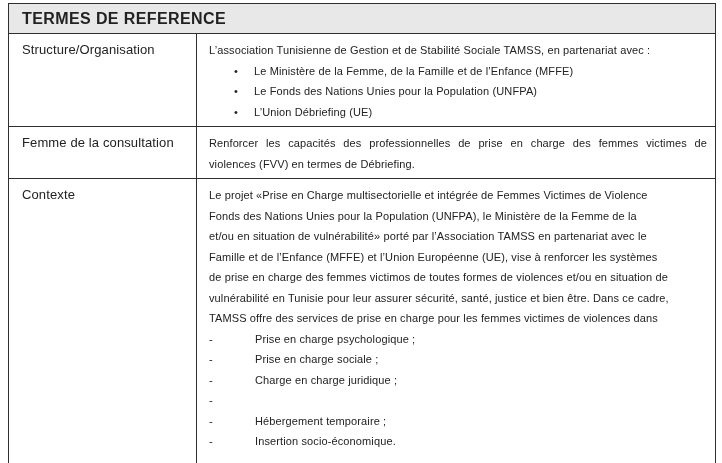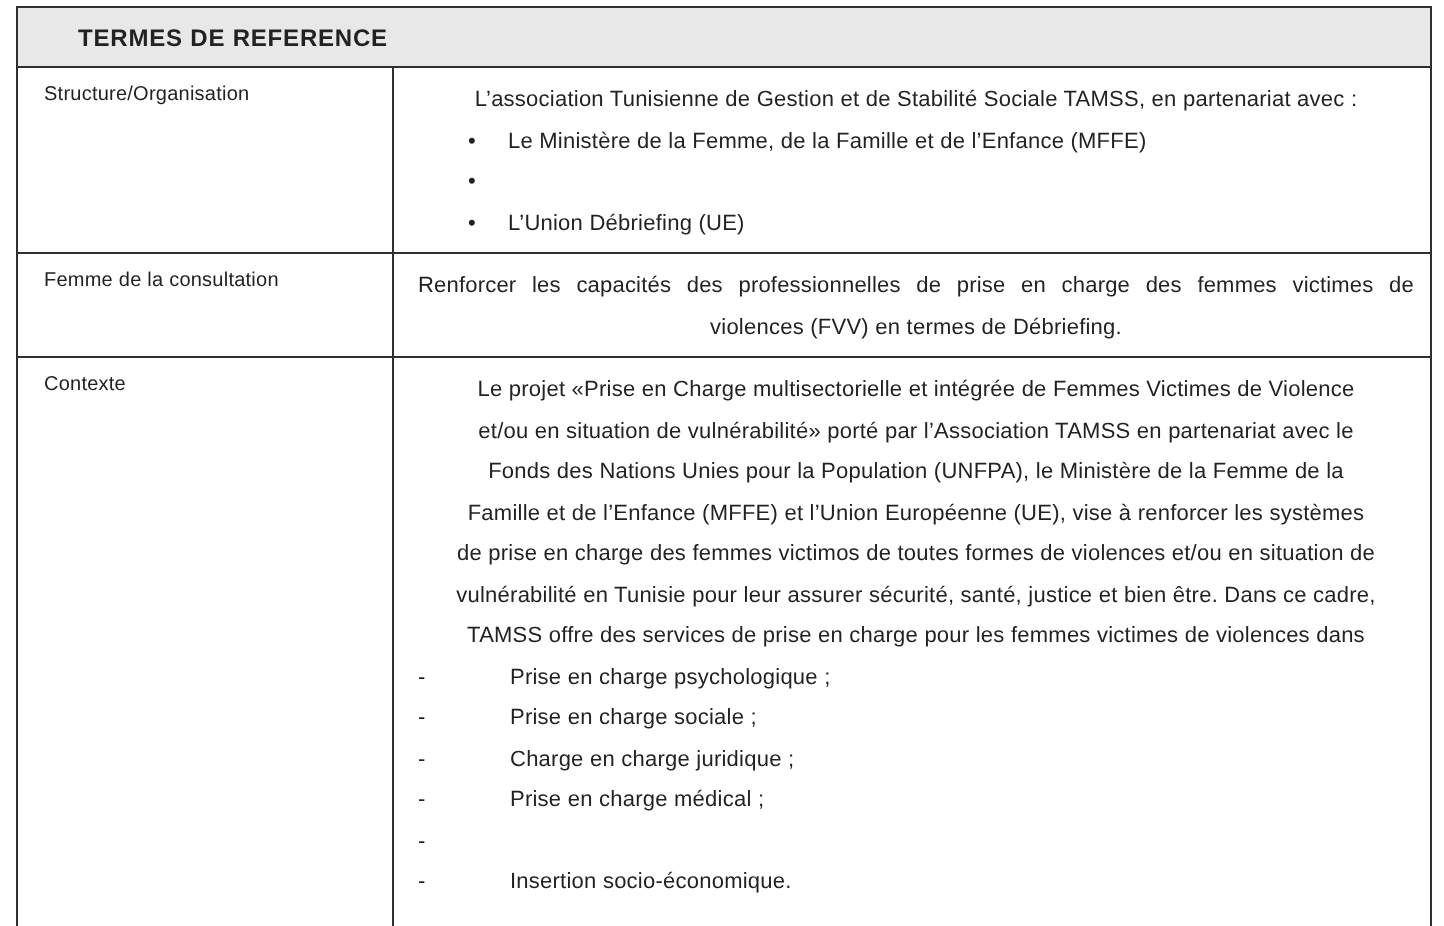--- a/index.html
+++ b/index.html
@@ -22,42 +22,42 @@
     position: absolute; left: 8px; top: 3px; width: 708px;
     border: 1px solid var(--border);
     background: var(--page-bg);
   }
 
   .header-row {
     height: 30px;
     background: var(--header-bg);
     border-bottom: 1px solid var(--border);
     display: flex; align-items: center;
-    padding-left: 30px;
-    font-size: 12px; font-weight: bold; letter-spacing: .4px;
+    padding-left: 13px;
+    font-size: 16px; font-weight: bold; letter-spacing: .4px;
   }
 
   .row { display: flex; border-bottom: 1px solid var(--border); }
   .row:last-child { border-bottom: none; }
 
   .label-cell {
     flex: 0 0 188px; width: 188px;
     border-right: 1px solid var(--border);
     padding: 8px 8px 0 13px;
-    font-size: 10px; letter-spacing: .12px;
+    font-size: 13px; letter-spacing: .12px;
   }
 
   .content-cell {
     flex: 1 1 auto;
     padding: 6px 8px 4px 12px;
     font-size: 11px; letter-spacing: .12px;
     line-height: 20.5px;
   }
 
-  .line { white-space: nowrap; text-align: center; }
+  .line { white-space: nowrap; }
 
   
   .justify-lines .line:first-child {
     white-space: normal;
     text-align: justify;
     text-align-last: justify;
     letter-spacing: .1px;
   }
 
   .li { display: flex; line-height: 20.5px; }
@@ -86,20 +86,21 @@
       </div>
       <div class="content-cell">
         <div class="line">L’association Tunisienne de Gestion et de Stabilité Sociale TAMSS, en partenariat avec :</div>
         <div>
             <div class="li bullet">
               <span class="marker">•</span>
               <span class="li-text">Le Ministère de la Femme, de la Famille et de l’Enfance (MFFE)</span>
             </div>
             <div class="li bullet">
               <span class="marker">•</span>
+              <span class="li-text">Le Fonds des Nations Unies pour la Population (UNFPA)</span>
             </div>
             <div class="li bullet">
               <span class="marker">•</span>
               <span class="li-text">L’Union Débriefing (UE)</span>
             </div>
           </div>
       </div>
     </div>
 
     <div class="row row-sujet">
@@ -114,46 +115,46 @@
       </div>
     </div>
 
     <div class="row row-contexte">
       <div class="label-cell">
         <span>Contexte</span>
       </div>
       <div class="content-cell">
         <div>
             <div class="line">Le projet «Prise en Charge multisectorielle et intégrée de Femmes Victimes de Violence</div>
+            <div class="line">Fonds des Nations Unies pour la Population (UNFPA), le Ministère de la Femme de la</div>
             <div class="line">et/ou en situation de vulnérabilité» porté par l’Association TAMSS en partenariat avec le</div>
-            <div class="line">Fonds des Nations Unies pour la Population (UNFPA), le Ministère de la Femme de la</div>
             <div class="line">Famille et de l’Enfance (MFFE) et l’Union Européenne (UE), vise à renforcer les systèmes</div>
             <div class="line">de prise en charge des femmes victimos de toutes formes de violences et/ou en situation de</div>
             <div class="line">vulnérabilité en Tunisie pour leur assurer sécurité, santé, justice et bien être. Dans ce cadre,</div>
             <div class="line">TAMSS offre des services de prise en charge pour les femmes victimes de violences dans</div>
           </div>
         <div>
             <div class="li dash">
               <span class="marker">-</span>
               <span class="li-text">Prise en charge psychologique ;</span>
             </div>
             <div class="li dash">
               <span class="marker">-</span>
               <span class="li-text">Prise en charge sociale ;</span>
             </div>
             <div class="li dash">
               <span class="marker">-</span>
               <span class="li-text">Charge en charge juridique ;</span>
             </div>
             <div class="li dash">
               <span class="marker">-</span>
-              <span class="li-text">Prise en charge médical ;</span>
             </div>
             <div class="li dash">
               <span class="marker">-</span>
+              <span class="li-text">Hébergement temporaire ;</span>
             </div>
             <div class="li dash">
               <span class="marker">-</span>
               <span class="li-text">Insertion socio-économique.</span>
             </div>
           </div>
       </div>
     </div>
 
   </div>

